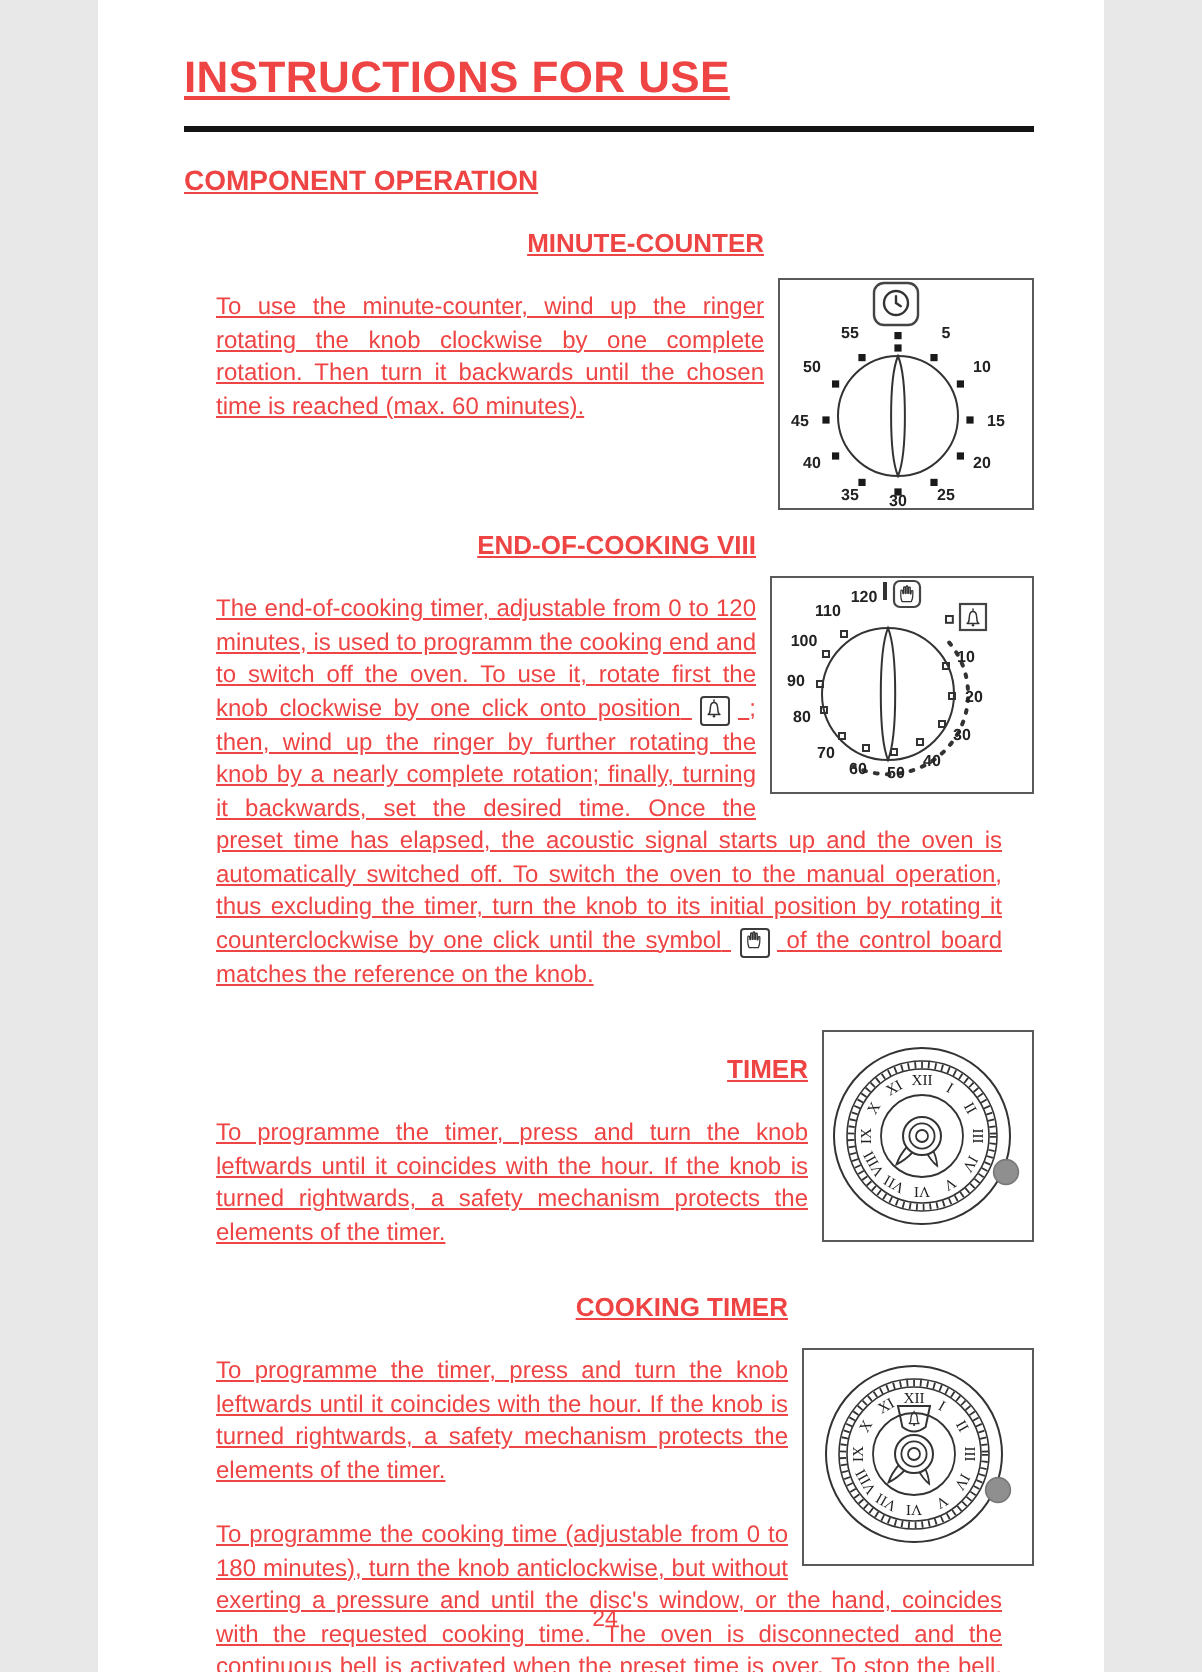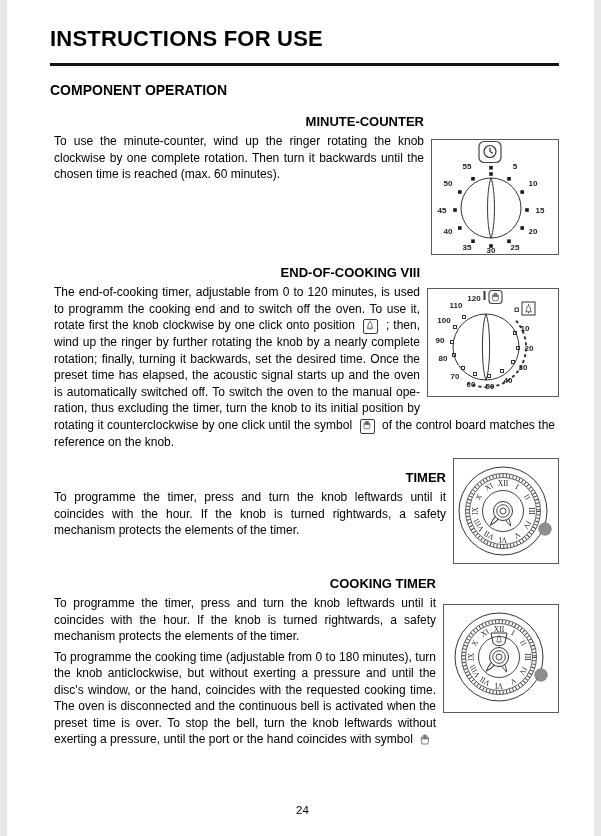--- a/index.html
+++ b/index.html
@@ -1,25 +1,26 @@
 <!DOCTYPE html>
 <html><head>
 <meta charset="utf-8">
 <style>
   html,body{margin:0;padding:0;background:#e8e8e8;}
   .page{
     position:relative;
-    width:587px;height:836px;
+    width:503px;height:836px;
     margin:0 auto;
     background:#ffffff;
     font-family:"Liberation Sans",sans-serif;
-    color:#000000;
+    color:#ef4444;
     overflow:hidden;
     box-sizing:border-box;
     padding:0 35px 0 43px;
+    text-decoration:underline;
   }
   .doc-title{
     margin:26px 0 0 0;
     font-size:22px;
     font-weight:bold;
     letter-spacing:.2px;
   }
   .title-rule{
     border:none;
     border-top:3px solid #141414;
@@ -31,21 +32,21 @@
     font-weight:bold;
   }
   section{display:flow-root;}
   .sec-heading{
     margin:0 0 2px 0;
     font-size:13px;
     font-weight:bold;
     text-align:right;
   }
   .body{
-    margin:4px;
+    margin:16px;
     font-size:12px;
     line-height:16.5px;
     text-align:justify;
   }
   .sec-minute{margin-top:16px;}
   .sec-end{margin-top:4px;}
   .sec-timer{margin-top:16px;}
   .sec-cooking{margin-top:6px;}
   .fig{
     float:right;

